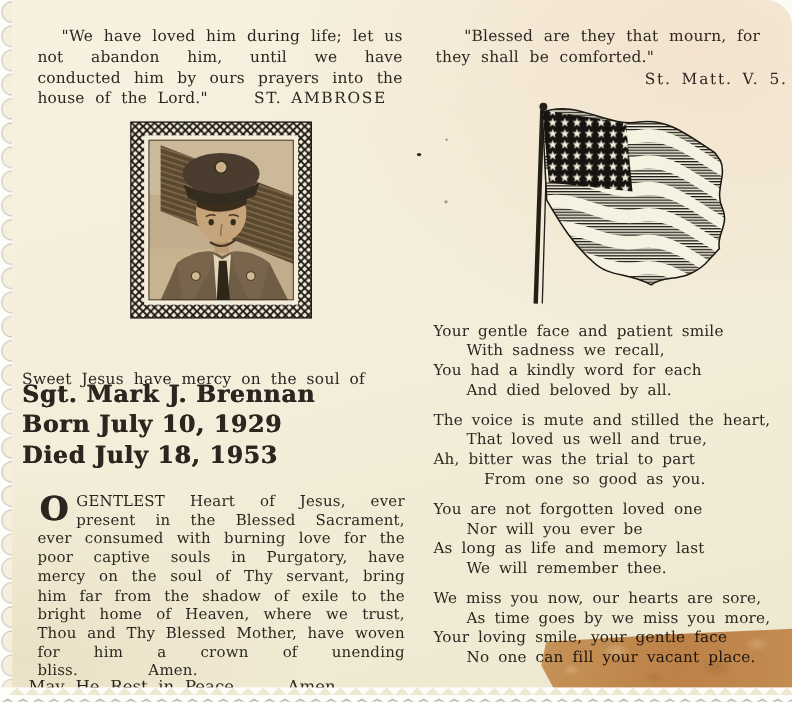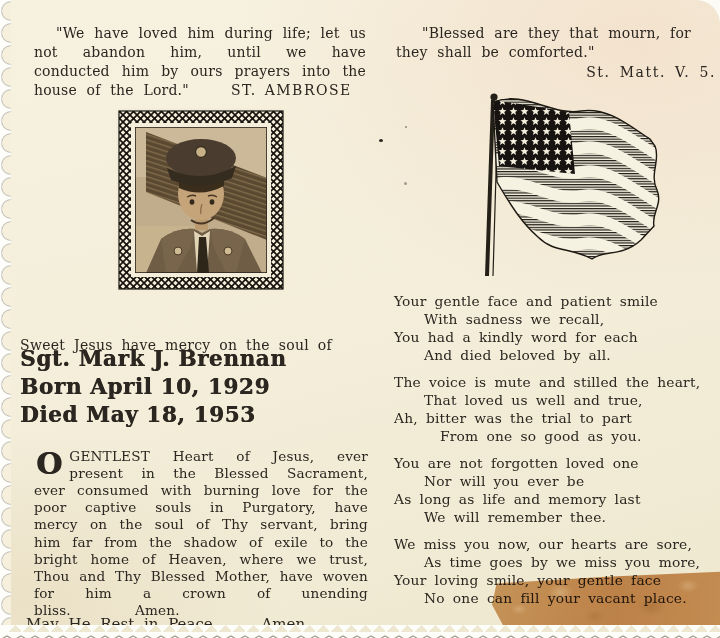--- a/index.html
+++ b/index.html
@@ -118,22 +118,22 @@
           <rect x="19" y="19" width="132" height="146" fill="#b98d5e" opacity="0.12"></rect>
           <rect x="19" y="19" width="132" height="146" fill="none" stroke="#2a241c" stroke-width="1.6"></rect>
         </g>
       </svg>
     </div>
 
     <p class="dedication">Sweet Jesus have mercy on the soul of</p>
 
     <div class="name-block">
       <div>Sgt. Mark J. Brennan</div>
-      <div>Born April 10, 1929</div>
-      <div>Died May 18, 1953</div>
+      <div>Born July 10, 1929</div>
+      <div>Died July 18, 1953</div>
     </div>
 
     <p class="prayer"><span class="dropcap">O</span><span>GENTLEST Heart of Jesus, ever present in the Blessed Sacrament, ever consumed with burning love for the poor captive souls in Purgatory, have mercy on the soul of Thy servant, bring him far from the shadow of exile to the bright home of Heaven, where we trust, Thou and Thy Blessed Mother, have woven for him a crown of unending bliss.</span><span class="amen1">Amen.</span></p>
 
     <p class="closing"><span>May He Rest in Peace.</span><span class="amen2">Amen.</span></p>
 
     <p class="rquote">"Blessed are they that mourn, for they shall be comforted."</p>
     <p class="rquote-attr">St. Matt. V. 5.</p>
 
     <div class="flag">

